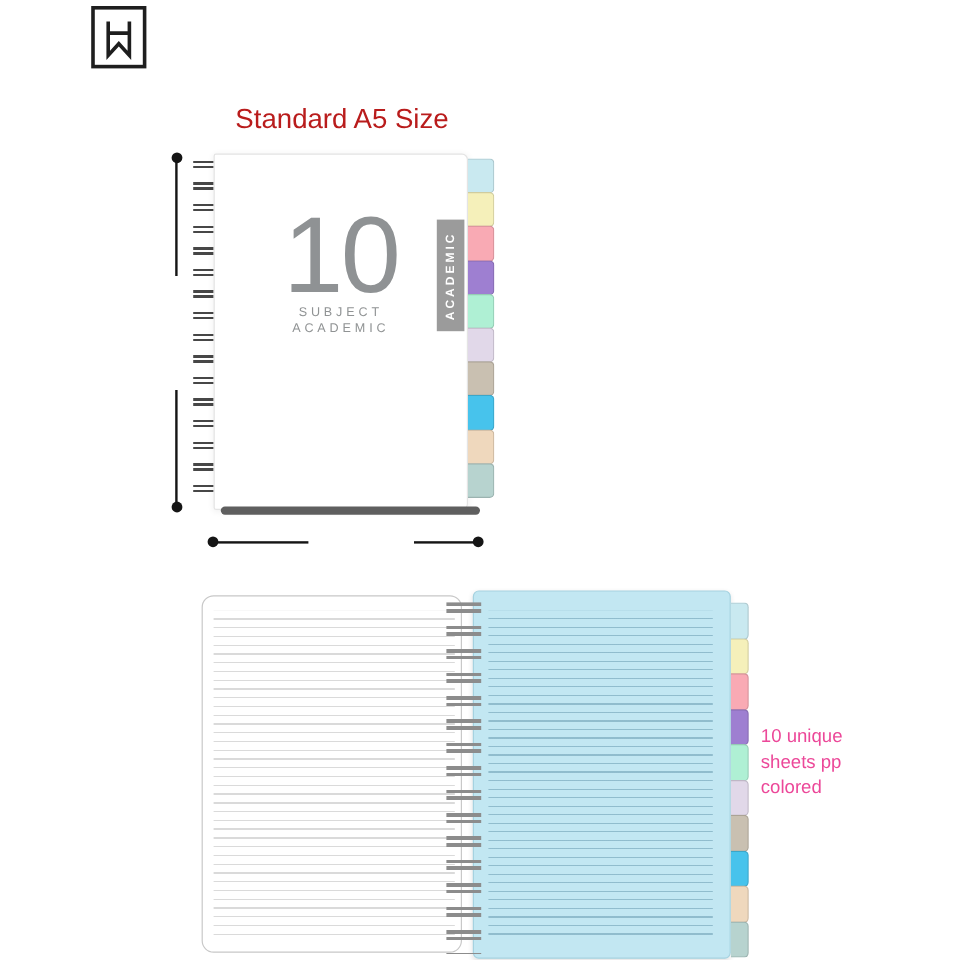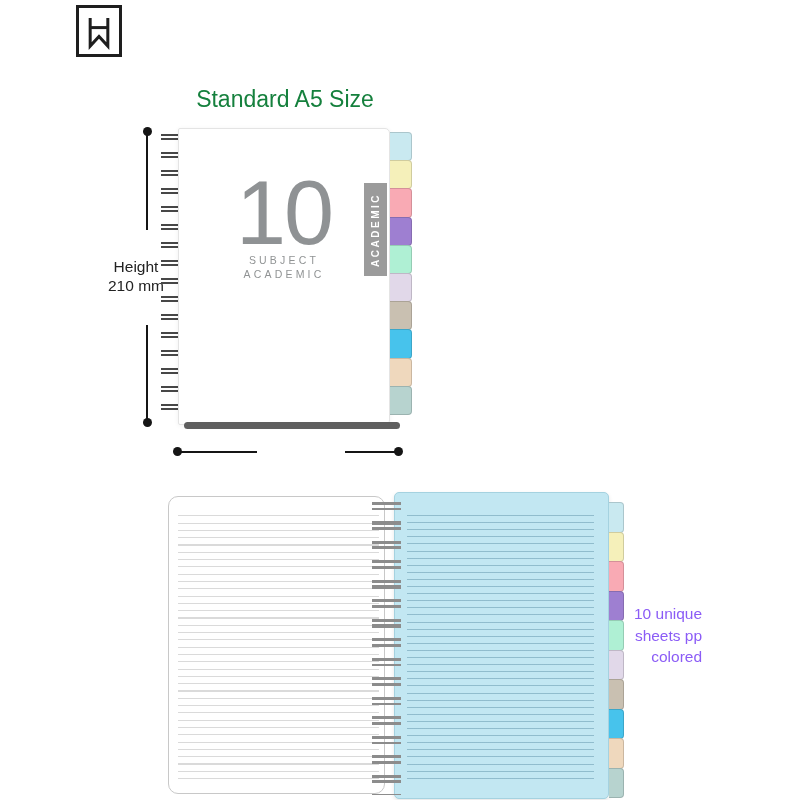--- a/index.html
+++ b/index.html
@@ -7,21 +7,21 @@
           font-family:"Liberation Sans",sans-serif;color:#2d2d2d;}
   .abs{position:absolute;}
 
   
   .logo-box{left:76px;top:5px;width:46px;height:52px;border:3px solid #1e1e1e;box-sizing:border-box;}
   .logo-box svg{display:block;margin:5px auto 0;}
   .brand{left:140px;top:14px;font-family:"Liberation Serif",serif;font-size:27px;font-weight:600;
          color:#1b1b1b;letter-spacing:0.5px;}
 
   
-  .title{left:130px;top:86px;width:310px;text-align:center;font-size:23px;color:#15803d;}
+  .title{left:130px;top:86px;width:310px;text-align:center;font-size:23px;color:#b91c1c;}
 
   
   .dim-v{width:2px;background:#151515;left:146px;}
   .dim-h{height:2px;background:#151515;top:451px;}
   .dot{width:9px;height:9px;border-radius:50%;background:#151515;}
   .dim-label{text-align:center;font-size:15.5px;line-height:19px;color:#222;}
 
   
   .cover{left:178px;top:128px;width:212px;height:297px;background:#fff;
          border:1px solid #e4e4e4;border-radius:2px 5px 5px 2px;box-sizing:border-box;
@@ -54,42 +54,38 @@
   .page-left{left:168px;top:496px;width:217px;height:298px;background:#fff;
              border:1.5px solid #c8c8c8;border-radius:10px;box-sizing:border-box;}
   .page-left-lines{position:absolute;left:9px;right:5px;top:12px;bottom:10px;
       background:repeating-linear-gradient(to bottom,transparent 0 6.2px,#dadada 6.2px 7.3px);}
   .page-right{left:394px;top:492px;width:215px;height:307px;background:#c2e7f2;
               border:1px solid #a5d2e0;border-radius:5px;box-sizing:border-box;
               box-shadow:0 2px 4px rgba(0,0,0,0.10);}
   .page-right-lines{position:absolute;left:12px;right:14px;top:16px;bottom:14px;
       background:repeating-linear-gradient(to bottom,transparent 0 6.1px,rgba(70,125,150,0.40) 6.1px 7.1px);}
 
-  .note{left:634px;top:603px;font-size:15.5px;line-height:21.5px;color:#8b5cf6;text-align:right;}
+  .note{left:634px;top:603px;font-size:15.5px;line-height:21.5px;color:#ec4899;}
 </style>
 </head>
 <body>
 
 <div id="canvas">
 
   <div class="abs logo-box">
     <svg width="30" height="38" viewBox="0 0 34 40">
       <path d="M7 4 V36 L17 25 L27 36 V4" fill="none" stroke="#1e1e1e" stroke-width="3.4"></path>
       <path d="M7 15 H27" fill="none" stroke="#1e1e1e" stroke-width="3.4"></path>
     </svg>
   </div>
 
   <div class="abs title">Standard A5 Size</div>
 
   <div class="abs dot" style="left:143px;top:127px;"></div>
   <div class="abs dim-v" style="top:134px;height:96px;"></div>
-  <div class="abs dim-label" style="left:86px;top:257px;width:100px;">
-    <div>Height</div>
-    <div>210 mm</div>
-  </div>
   <div class="abs dim-v" style="top:325px;height:96px;"></div>
   <div class="abs dot" style="left:143px;top:418px;"></div>
 
   <div class="abs spiral-top"></div>
   <div class="abs cover"></div>
   <div class="abs cover-bottom-bar"></div>
   <div class="abs cover-num">10</div>
   <div class="abs cover-sub">SUBJECT</div>
   <div class="abs cover-sub cover-sub2">ACADEMIC</div>
   <div class="abs tabcol cover-tabs">

